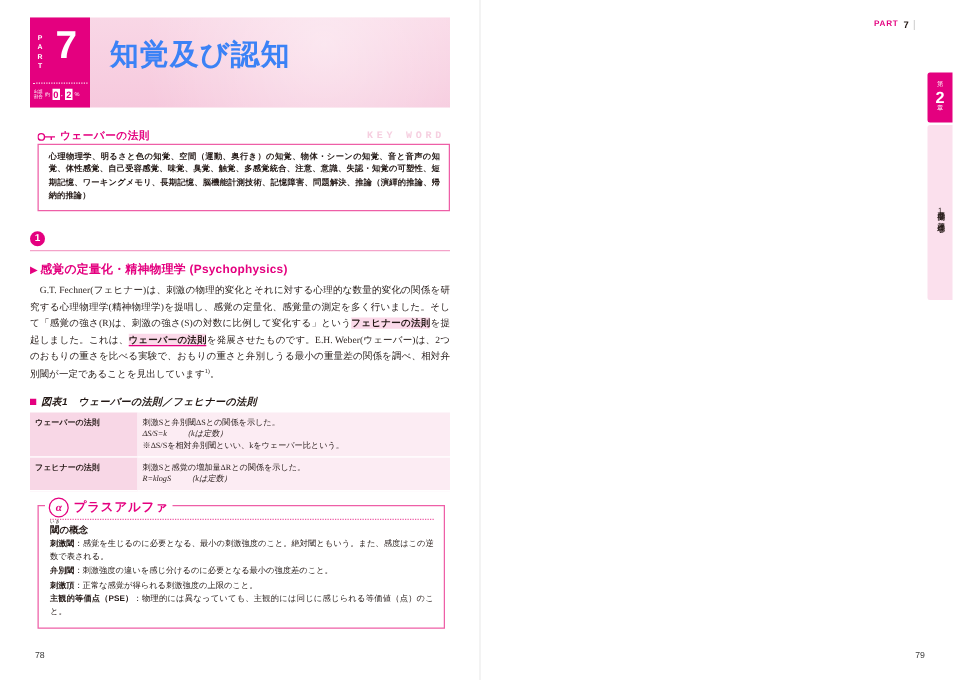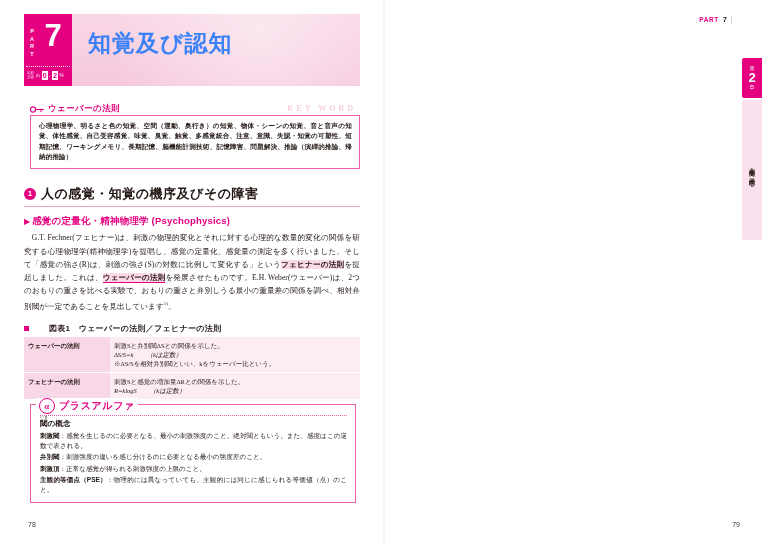--- a/index.html
+++ b/index.html
@@ -41,21 +41,21 @@
   .rate-pct{font-family:"Liberation Sans",sans-serif;font-size:4.5px;color:#fff;margin-left:.5px;}
   .part-title{position:absolute;left:88px;top:28px;z-index:4;
     font-family:"Liberation Sans","DejaVu Sans",sans-serif;font-weight:700;font-size:23px;
     letter-spacing:1px;color:#3b82f6;}
 
   .kw-head{position:absolute;left:30px;top:103px;display:flex;align-items:center;gap:3px;}
   .kw-key{width:15px;height:7px;position:relative;}
   .kw-key svg{display:block;}
   .kw-head-label{font-family:"Liberation Sans",sans-serif;font-weight:700;font-size:8.5px;color:#e4007f;letter-spacing:.4px;}
   .kw-watermark{position:absolute;right:28px;top:104px;
-    font-family:Liberation Serif, serif;font-size:8px;letter-spacing:3px;color:#f6cfe0;font-weight:700;}
+    font-family:Liberation Mono, monospace;font-size:8px;letter-spacing:3px;color:#f6cfe0;font-weight:700;}
   .kw-box{position:absolute;left:30px;top:115px;width:330px;min-height:48px;
     border:1px solid #ee5fa7;box-sizing:border-box;padding:5px 7px 5px 8px;background:#fff;}
   .kw-text{font-size:6.6px;line-height:10.4px;letter-spacing:.1px;color:#231815;text-align:justify;
     font-family:"Liberation Sans","DejaVu Sans",sans-serif;font-weight:700;}
 
   .sec1{position:absolute;left:24px;top:185px;width:336px;}
   .sec1-head{display:flex;align-items:center;gap:5px;padding-bottom:2px;}
   .sec1-num{width:12px;height:12px;border-radius:50%;background:#e4007f;color:#fff;
     font-family:"Liberation Sans",sans-serif;font-size:8px;font-weight:700;
     display:flex;align-items:center;justify-content:center;line-height:1;}
@@ -64,21 +64,21 @@
 
   .sub-head{display:flex;align-items:baseline;gap:2px;margin-top:8px;}
   .tri{color:#e4007f;font-size:8px;line-height:8px;}
   .sub-title{font-family:"Liberation Sans","DejaVu Sans",sans-serif;font-weight:700;font-size:9.5px;color:#e4007f;letter-spacing:.2px;}
   .body-p{font-size:7.6px;line-height:13.2px;text-align:justify;margin-top:3px;
     font-family:"Liberation Serif","DejaVu Serif",serif;letter-spacing:.05px;}
   .hl{background:#fbd9e9;font-weight:700;}
   .hl-u{background:#fbd9e9;font-weight:700;border-bottom:1px solid #e4007f;}
   .sup{font-size:5px;vertical-align:super;}
 
-  .fig-cap{display:flex;align-items:center;gap:20px;margin-top:10px;}
+  .fig-cap{display:flex;align-items:center;gap:4px;margin-top:10px;font-style:italic;}
   .fig-sq{width:5px;height:5px;background:#e4007f;}
   .fig-cap-t{font-family:"Liberation Sans","DejaVu Sans",sans-serif;font-weight:700;font-size:8px;color:#231815;letter-spacing:.3px;}
   .tbl{margin-top:3px;width:336px;border-collapse:collapse;}
   .tbl td{vertical-align:top;padding:3.5px 4px;font-size:6.5px;line-height:9.4px;
     font-family:"Liberation Serif","DejaVu Serif",serif;}
   .tbl tr{border-bottom:1px solid #ffffff;}
   .tbl .c1{width:78px;background:#f8d7e6;font-weight:700;font-family:"Liberation Sans",sans-serif;font-size:6.4px;}
   .tbl .c2{background:#fcecf3;}
   .ital{font-style:italic;}
 
@@ -155,21 +155,20 @@
       <span class="kw-head-label">ウェーバーの法則</span>
     </div>
     <div class="kw-watermark">KEY WORD</div>
     <div class="kw-box">
       <div class="kw-text">心理物理学、明るさと色の知覚、空間（運動、奥行き）の知覚、物体・シーンの知覚、音と音声の知覚、体性感覚、自己受容感覚、味覚、臭覚、触覚、多感覚統合、注意、意識、失認・知覚の可塑性、短期記憶、ワーキングメモリ、長期記憶、脳機能計測技術、記憶障害、問題解決、推論（演繹的推論、帰納的推論）</div>
     </div>
 
     <div class="sec1">
       <div class="sec1-head">
         <span class="sec1-num">1</span>
-        <span class="sec1-title">人の感覚・知覚の機序及びその障害</span>
       </div>
       <div class="sec1-rule"></div>
 
       <div class="sub-head">
         <span class="tri">▶</span>
         <span class="sub-title">感覚の定量化・精神物理学 (Psychophysics)</span>
       </div>
 
       <p class="body-p"><span>　G.T. Fechner(フェヒナー)は、刺激の物理的変化とそれに対する心理的な数量的変化の関係を研究する心理物理学(精神物理学)を提唱し、感覚の定量化、感覚量の測定を多く行いました。そして「感覚の強さ(R)は、刺激の強さ(S)の対数に比例して変化する」という</span><span class="hl">フェヒナーの法則</span><span>を提起しました。これは、</span><span class="hl-u">ウェーバーの法則</span><span>を発展させたものです。E.H. Weber(ウェーバー)は、2つのおもりの重さを比べる実験で、おもりの重さと弁別しうる最小の重量差の関係を調べ、相対弁別閾が一定であることを見出しています</span><span class="sup">1)</span><span>。</span></p>
 

